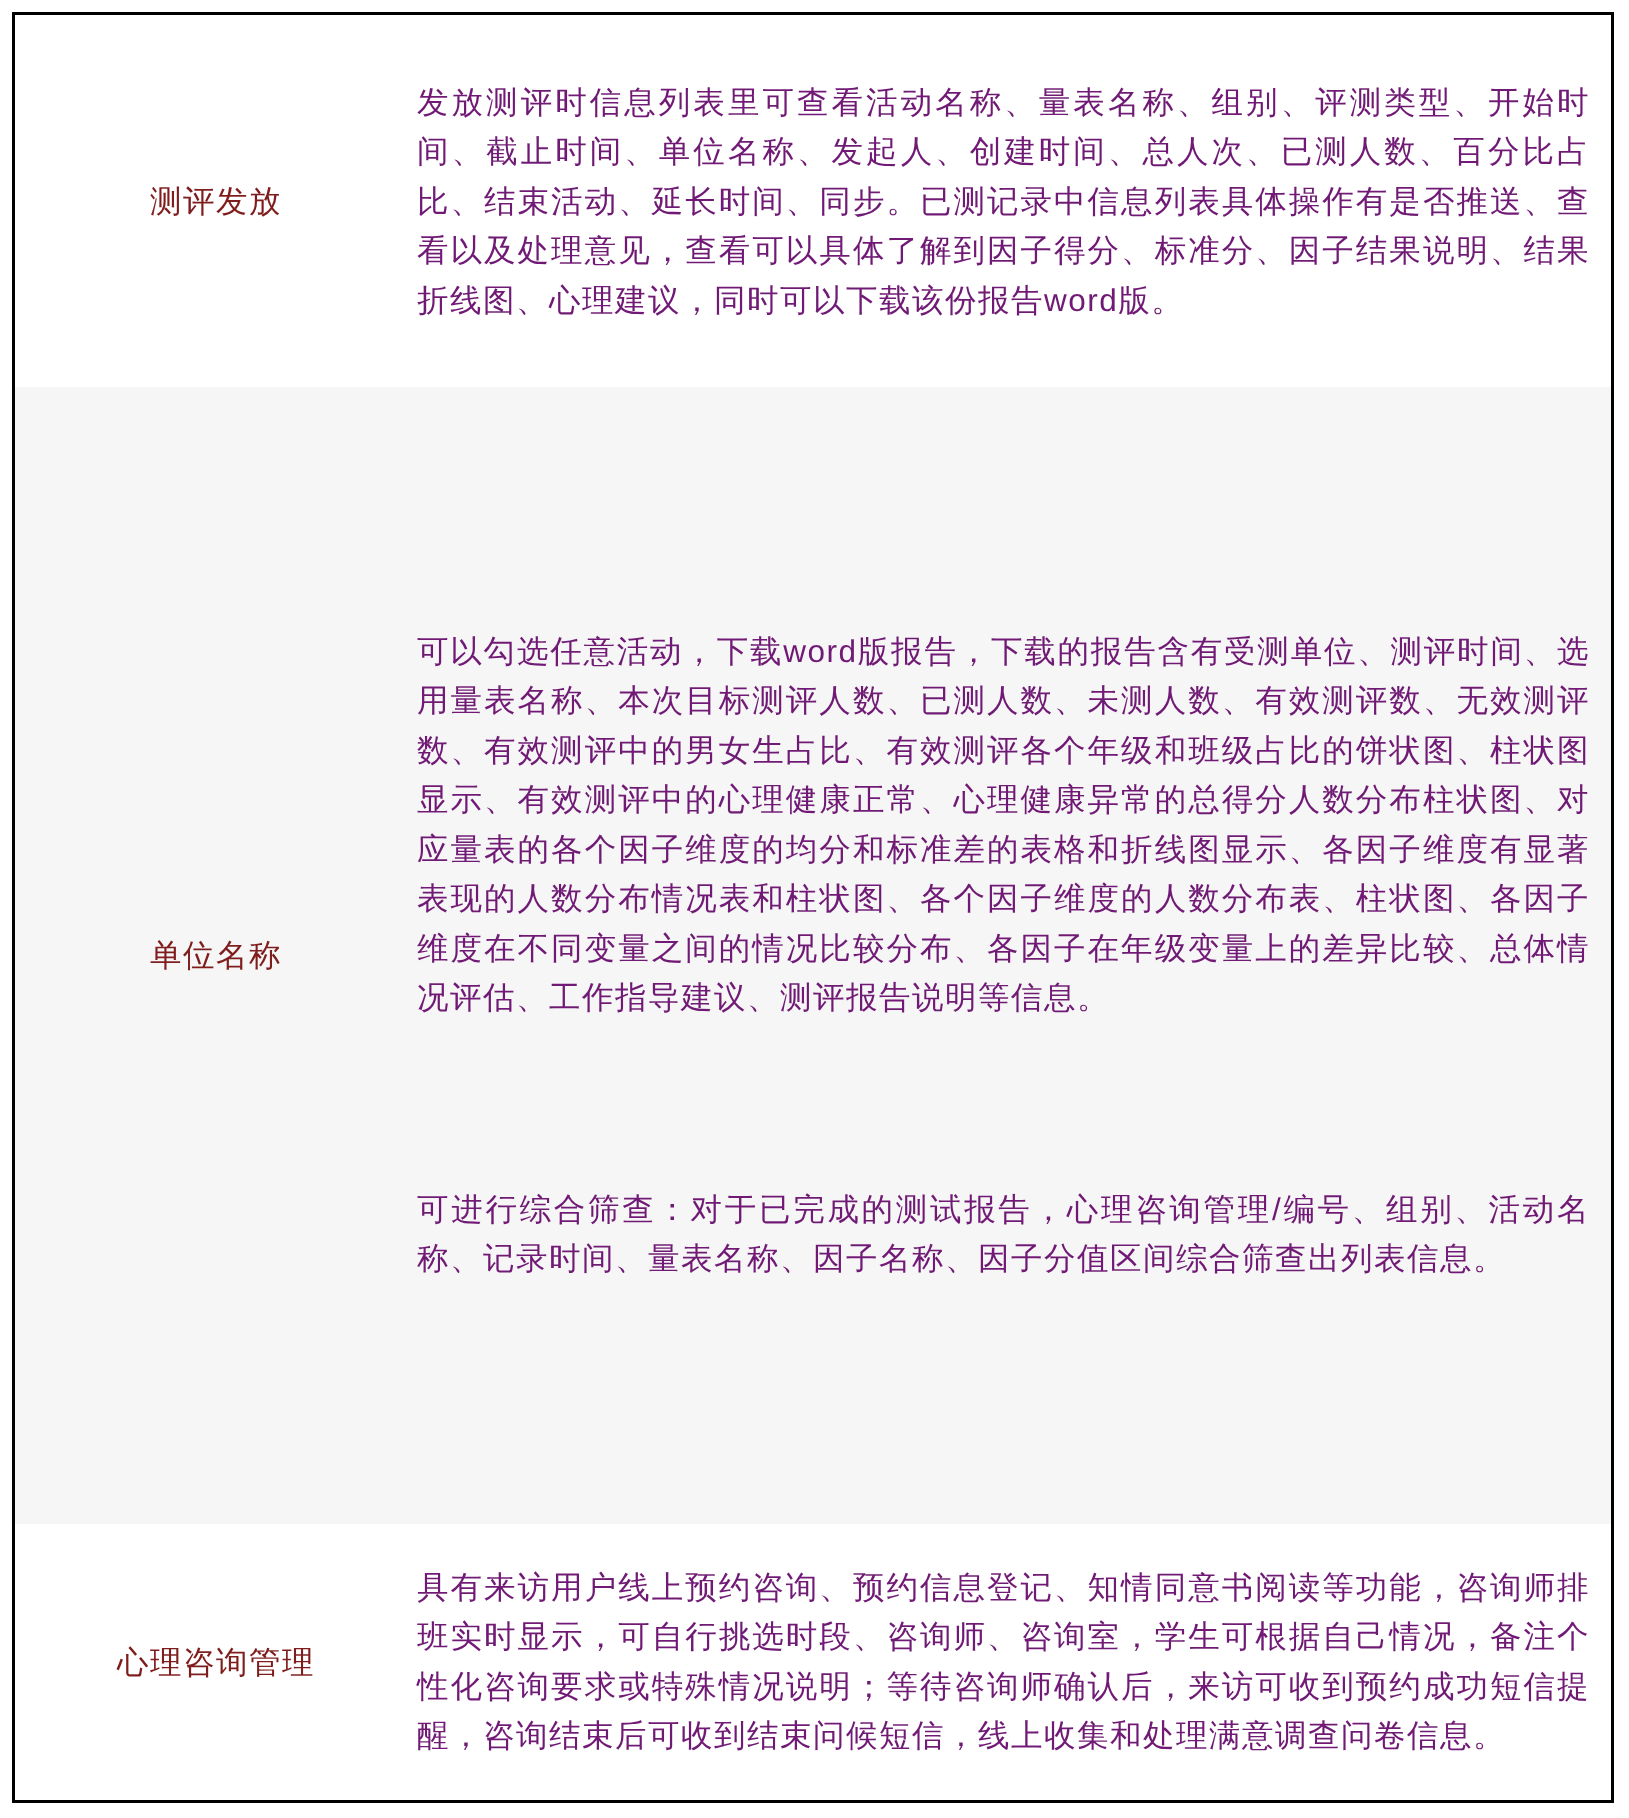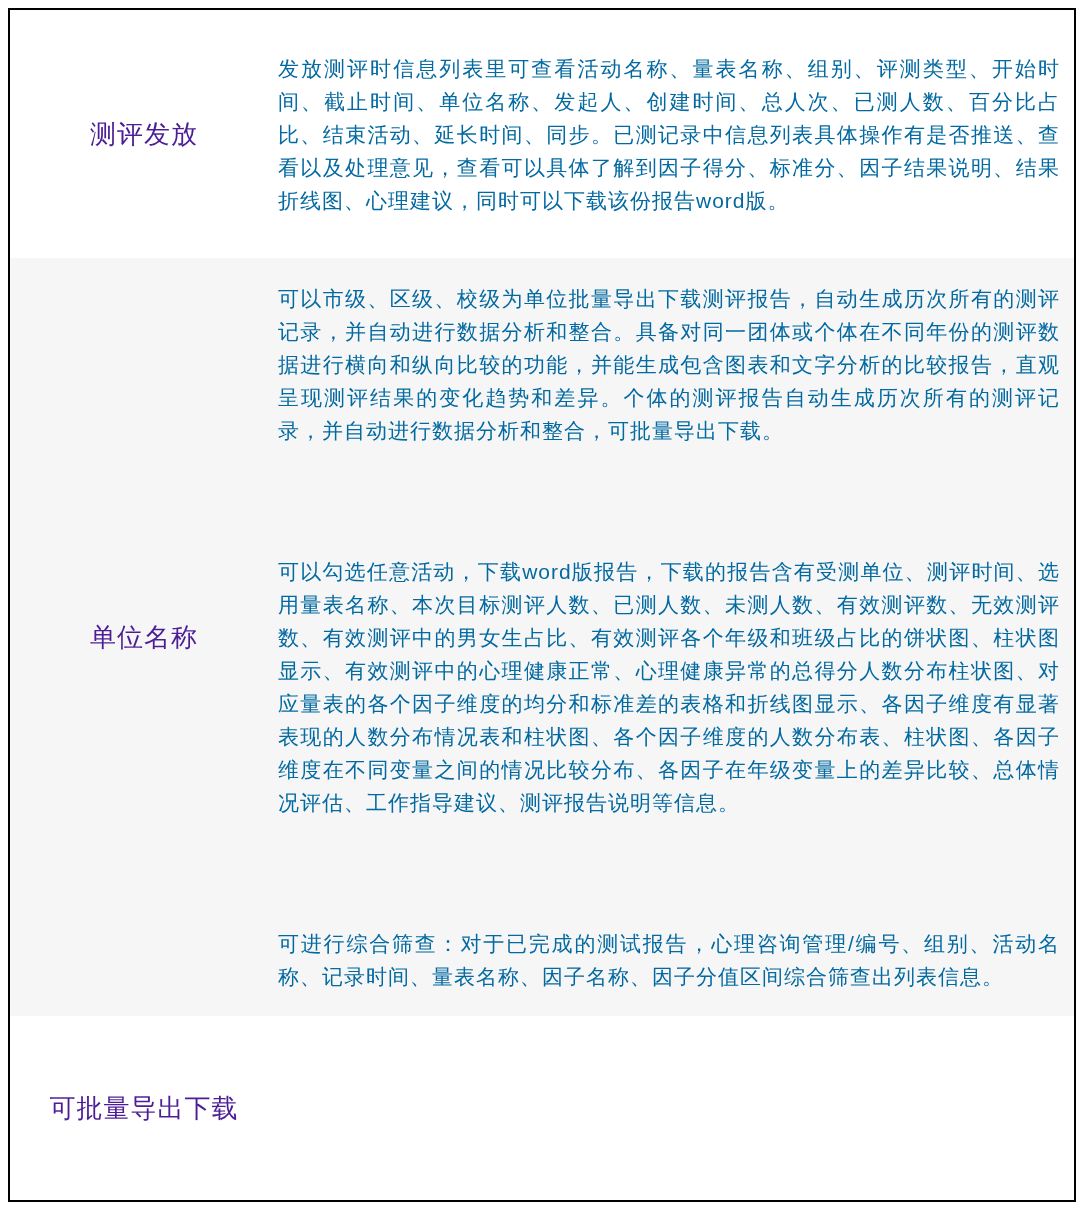--- a/index.html
+++ b/index.html
@@ -33,62 +33,64 @@
   }
   .row-0 { height: 248px; background: #ffffff; }
   .row-1 { height: 758px; background: #f6f6f6; }
   .row-2 { flex: 1; background: #ffffff; }
   .label-cell {
     width: 268px;
     flex: 0 0 268px;
     display: flex;
     align-items: center;
     justify-content: center;
-    font-size: 26px;
-    color: #4c1d95;
+    font-size: 21px;
+    color: #7f1d1d;
     letter-spacing: 1px;
   }
   .content-cell {
     flex: 1;
     display: flex;
     flex-direction: column;
     justify-content: center;
     padding: 0 14px 0 0;
     box-sizing: border-box;
   }
   .content-cell p {
     margin: 0;
     font-size: 21px;
     line-height: 33px;
     letter-spacing: 1px;
-    color: #0369a1;
+    color: #701a75;
     text-align: justify;
   }
   .content-cell p + p { margin-top: 108px; }
 </style>
 </head>
 <body>
 
 <div class="page">
   <div class="doc-table">
 
     <div class="feature-row row-0">
       <div class="label-cell">测评发放</div>
       <div class="content-cell">
         <p>发放测评时信息列表里可查看活动名称、量表名称、组别、评测类型、开始时间、截止时间、单位名称、发起人、创建时间、总人次、已测人数、百分比占比、结束活动、延长时间、同步。已测记录中信息列表具体操作有是否推送、查看以及处理意见，查看可以具体了解到因子得分、标准分、因子结果说明、结果折线图、心理建议，同时可以下载该份报告word版。</p>
       </div>
     </div>
 
     <div class="feature-row row-1">
       <div class="label-cell">单位名称</div>
       <div class="content-cell">
-        <p>可以市级、区级、校级为单位批量导出下载测评报告，自动生成历次所有的测评记录，并自动进行数据分析和整合。具备对同一团体或个体在不同年份的测评数据进行横向和纵向比较的功能，并能生成包含图表和文字分析的比较报告，直观呈现测评结果的变化趋势和差异。个体的测评报告自动生成历次所有的测评记录，并自动进行数据分析和整合，可批量导出下载。</p>
         <p>可以勾选任意活动，下载word版报告，下载的报告含有受测单位、测评时间、选用量表名称、本次目标测评人数、已测人数、未测人数、有效测评数、无效测评数、有效测评中的男女生占比、有效测评各个年级和班级占比的饼状图、柱状图显示、有效测评中的心理健康正常、心理健康异常的总得分人数分布柱状图、对应量表的各个因子维度的均分和标准差的表格和折线图显示、各因子维度有显著表现的人数分布情况表和柱状图、各个因子维度的人数分布表、柱状图、各因子维度在不同变量之间的情况比较分布、各因子在年级变量上的差异比较、总体情况评估、工作指导建议、测评报告说明等信息。</p>
         <p>可进行综合筛查：对于已完成的测试报告，心理咨询管理/编号、组别、活动名称、记录时间、量表名称、因子名称、因子分值区间综合筛查出列表信息。</p>
       </div>
     </div>
 
     <div class="feature-row row-2">
-      <div class="label-cell">可批量导出下载</div>
+      <div class="label-cell">心理咨询管理</div>
+      <div class="content-cell">
+        <p>具有来访用户线上预约咨询、预约信息登记、知情同意书阅读等功能，咨询师排班实时显示，可自行挑选时段、咨询师、咨询室，学生可根据自己情况，备注个性化咨询要求或特殊情况说明；等待咨询师确认后，来访可收到预约成功短信提醒，咨询结束后可收到结束问候短信，线上收集和处理满意调查问卷信息。</p>
+      </div>
     </div>
 
   </div>
 </div>
 
 </body></html>

